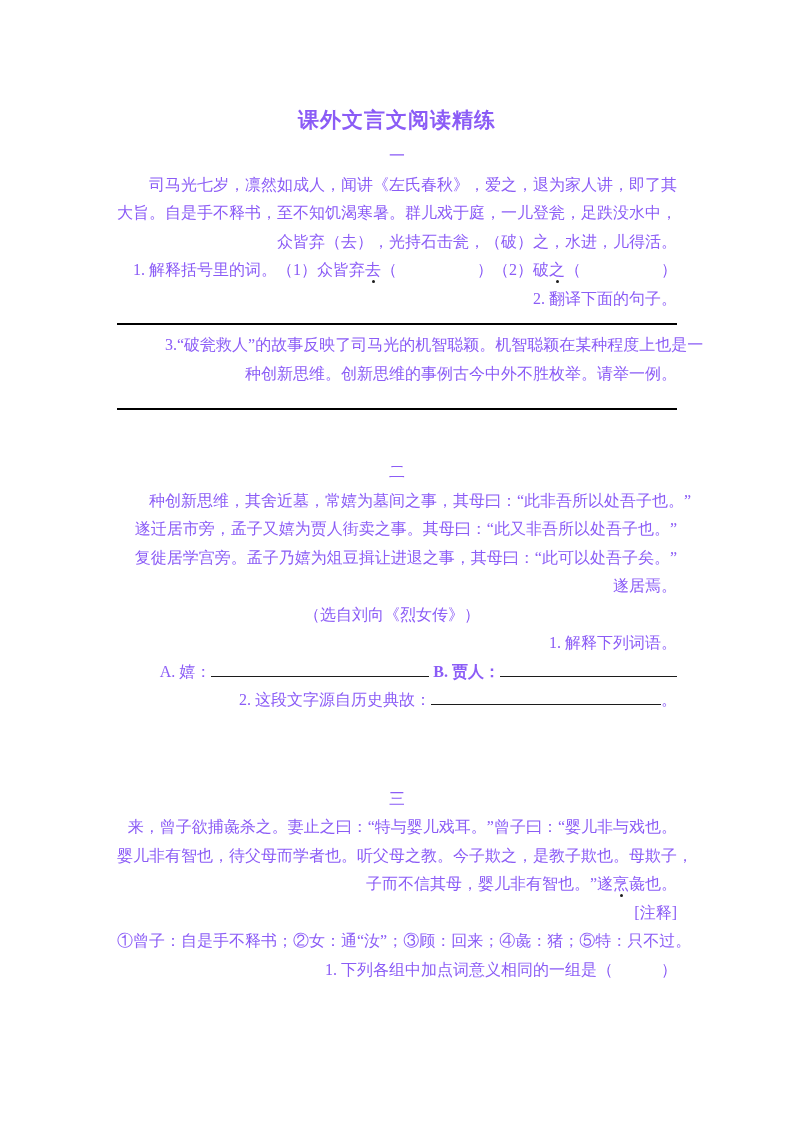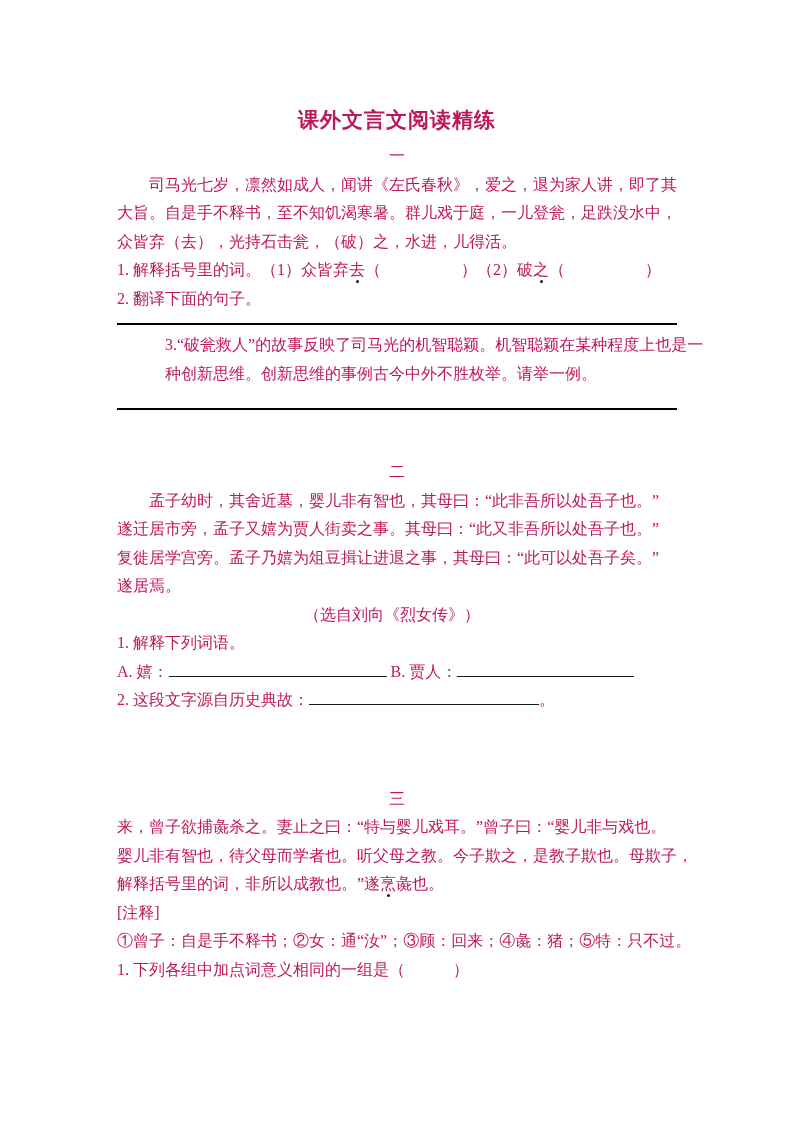--- a/index.html
+++ b/index.html
@@ -1,56 +1,56 @@
 <!DOCTYPE html>
 <html><head>
 <meta charset="utf-8">
 <style>
   html,body{margin:0;padding:0;background:#ffffff;}
   .page{
     position:relative;
     width:793px;height:1122px;
     margin:0 auto;
     background:#ffffff;
-    color:#be185d;
+    color:#8b5cf6;
     font-family:"Liberation Serif","DejaVu Serif",serif;
     font-size:16px;
     box-sizing:border-box;
     padding:0 116px 0 117px;
     overflow:hidden;
   }
   .doc-title{
     font-size:21px;
     font-weight:bold;
     text-align:center;
     line-height:36px;
     margin-top:102px;
     letter-spacing:1px;
   }
-  .line{line-height:28.5px;white-space:nowrap;}
+  .line{line-height:28.5px;white-space:nowrap;text-align:right;}
   .marker{text-align:center;}
   .indent{text-indent:32px;}
   .m-top4{margin-top:4px;}
   .rule{height:2px;background:#000;border:0;margin:0;}
   .rule1{margin-top:10px;}
   .q3-block{margin-top:6px;margin-left:48px;}
   .rule2{margin-top:20px;}
   .sec2{margin-top:48px;}
   .sec3{margin-top:70px;}
   .attribution{text-align:center;padding-right:10px;}
   .blank{
     display:inline-block;
     border-bottom:1px solid #1c1c1c;
     height:15px;
     vertical-align:baseline;
   }
   .blank-a{width:218px;}
   .blank-b{width:177px;}
   .blank-c{width:230px;}
-  .gap-left{margin-left:4px;}
+  .gap-left{margin-left:4px;font-weight:bold;}
   .em{position:relative;}
   .em::after{
     content:"";
     position:absolute;
     left:50%;
     margin-left:-1.5px;
     bottom:-5px;
     width:3px;height:3px;
     border-radius:50%;
     background:#1c1c1c;
@@ -75,35 +75,35 @@
   <hr class="rule rule1">
 
   <div class="q3-block">
     <div class="line">3.“破瓮救人”的故事反映了司马光的机智聪颖。机智聪颖在某种程度上也是一</div>
     <div class="line">种创新思维。创新思维的事例古今中外不胜枚举。请举一例。</div>
   </div>
 
   <hr class="rule rule2">
 
   <div class="line marker sec2">二</div>
-  <div class="line indent">孟子幼时，其舍近墓，婴儿非有智也，其母曰：“此非吾所以处吾子也。”</div>
+  <div class="line indent">种创新思维，其舍近墓，常嬉为墓间之事，其母曰：“此非吾所以处吾子也。”</div>
   <div class="line">遂迁居市旁，孟子又嬉为贾人街卖之事。其母曰：“此又非吾所以处吾子也。”</div>
   <div class="line">复徙居学宫旁。孟子乃嬉为俎豆揖让进退之事，其母曰：“此可以处吾子矣。”</div>
   <div class="line">遂居焉。</div>
   <div class="line attribution">（选自刘向《烈女传》）</div>
 
   <div class="line">1. 解释下列词语。</div>
 
   <div class="line"><span>A. 嬉：</span><span class="blank blank-a"></span><span class="gap-left">B. 贾人：</span><span class="blank blank-b"></span></div>
 
   <div class="line"><span>2. 这段文字源自历史典故：</span><span class="blank blank-c"></span><span>。</span></div>
 
   <div class="line marker sec3">三</div>
   <div class="line">来，曾子欲捕彘杀之。妻止之曰：“特与婴儿戏耳。”曾子曰：“婴儿非与戏也。</div>
   <div class="line">婴儿非有智也，待父母而学者也。听父母之教。今子欺之，是教子欺也。母欺子，</div>
 
-  <div class="line"><span>解释括号里的词，非所以成教也。”遂</span><span class="em">烹</span><span>彘也。</span></div>
+  <div class="line"><span>子而不信其母，婴儿非有智也。”遂</span><span class="em">烹</span><span>彘也。</span></div>
 
   <div class="line">[注释]</div>
   <div class="line">①曾子：自是手不释书；②女：通“汝”；③顾：回来；④彘：猪；⑤特：只不过。</div>
   <div class="line">1. 下列各组中加点词意义相同的一组是（　　　）</div>
 
 </div>
 
 </body></html>

